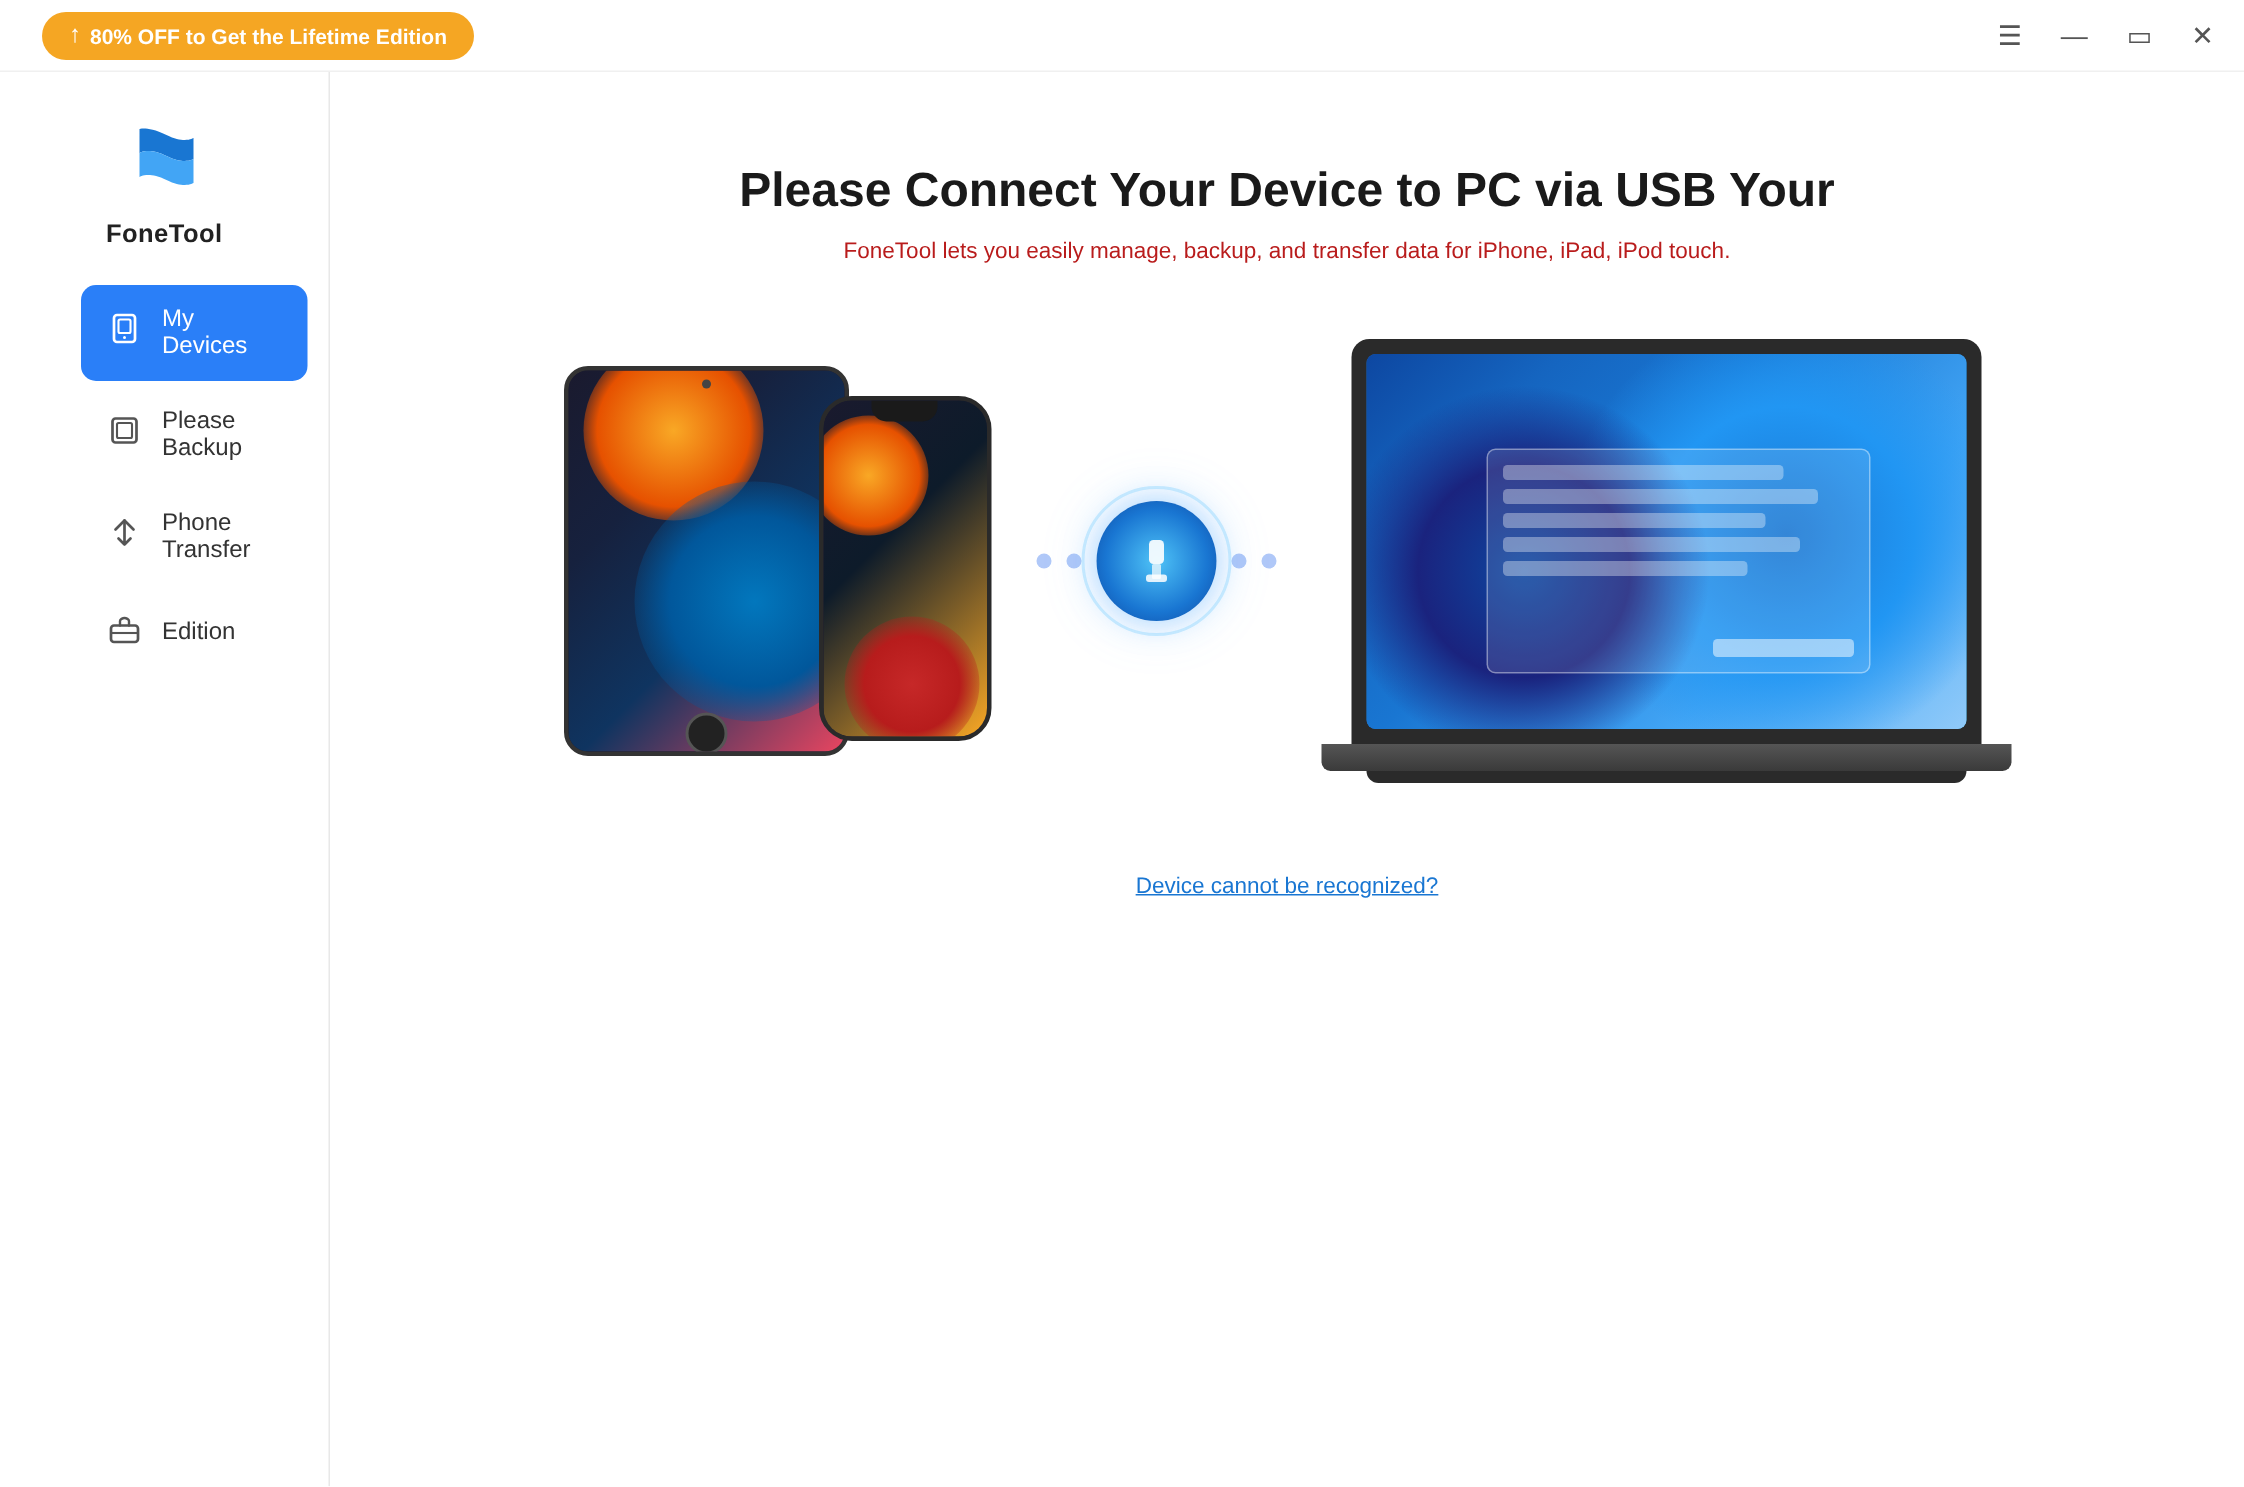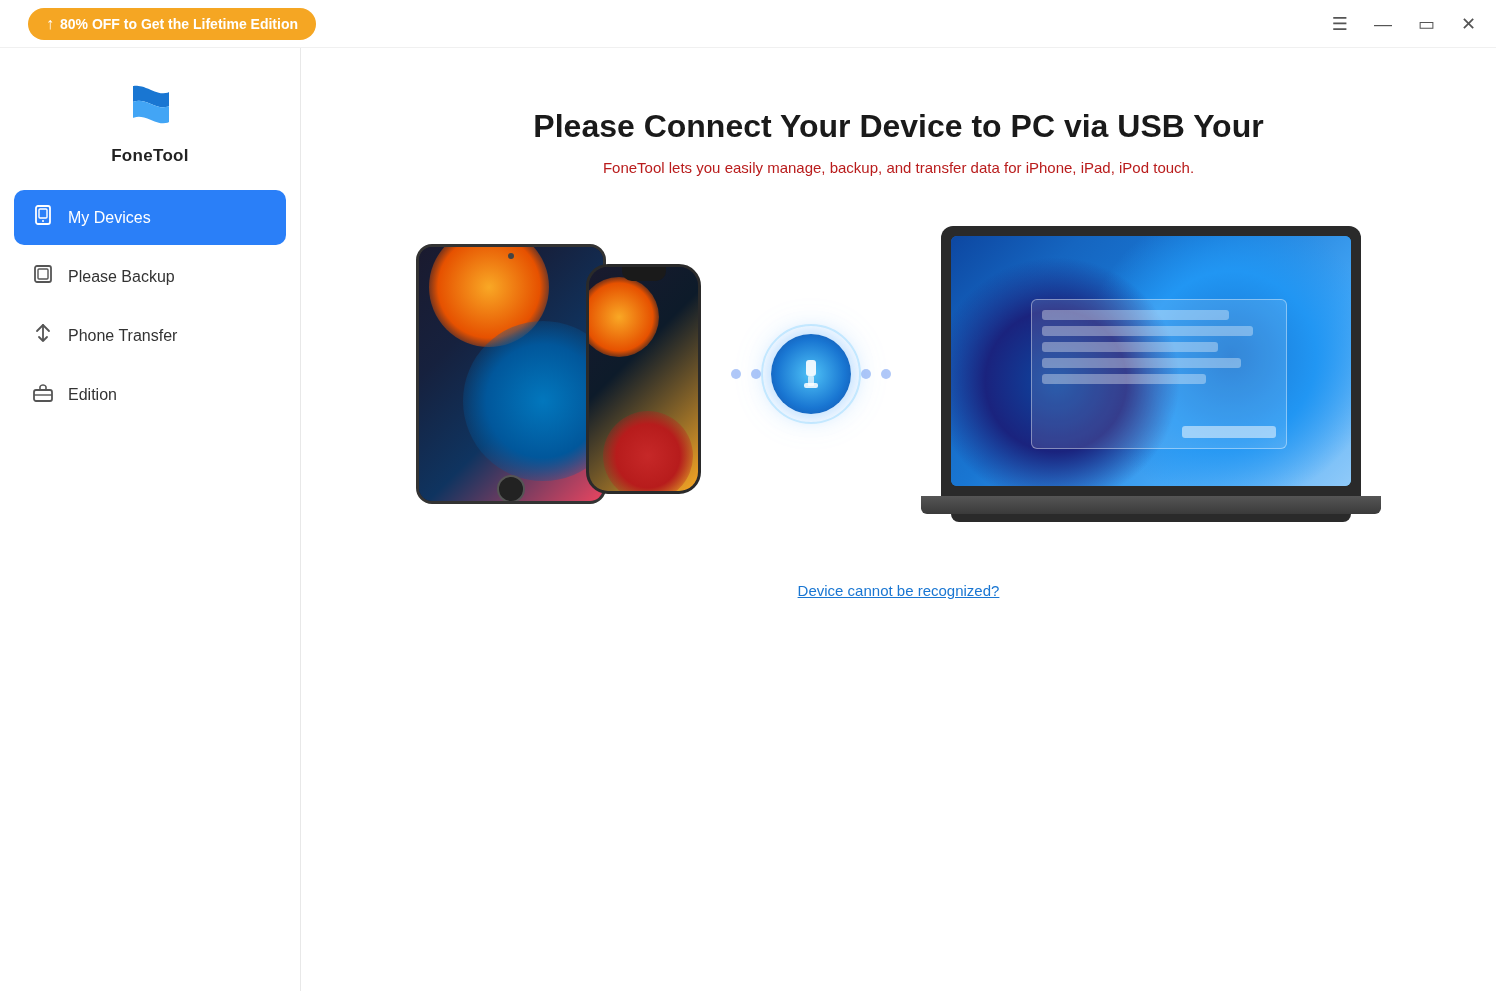--- a/index.html
+++ b/index.html
@@ -59,21 +59,21 @@
 
     
     .app-body {
       display: flex;
       flex: 1;
       overflow: hidden;
     }
 
     
     .sidebar {
-      width: 301px;
+      width: 220px;
       background: #fff;
       border-right: 1px solid #e8e8e8;
       display: flex;
       flex-direction: column;
       padding: 0;
       flex-shrink: 0;
     }
     .logo-area {
       display: flex;
       flex-direction: column;
@@ -103,20 +103,21 @@
       display: flex;
       align-items: center;
       gap: 14px;
       padding: 14px 18px;
       border-radius: 10px;
       cursor: pointer;
       font-size: 16px;
       color: #333;
       font-weight: 500;
       transition: background 0.15s;
+      margin-left: 40px;
     }
     .nav-item.active {
       background: #2a7ff8;
       color: #fff;
     }
     .nav-item .nav-icon {
       font-size: 20px;
       flex-shrink: 0;
     }
 

